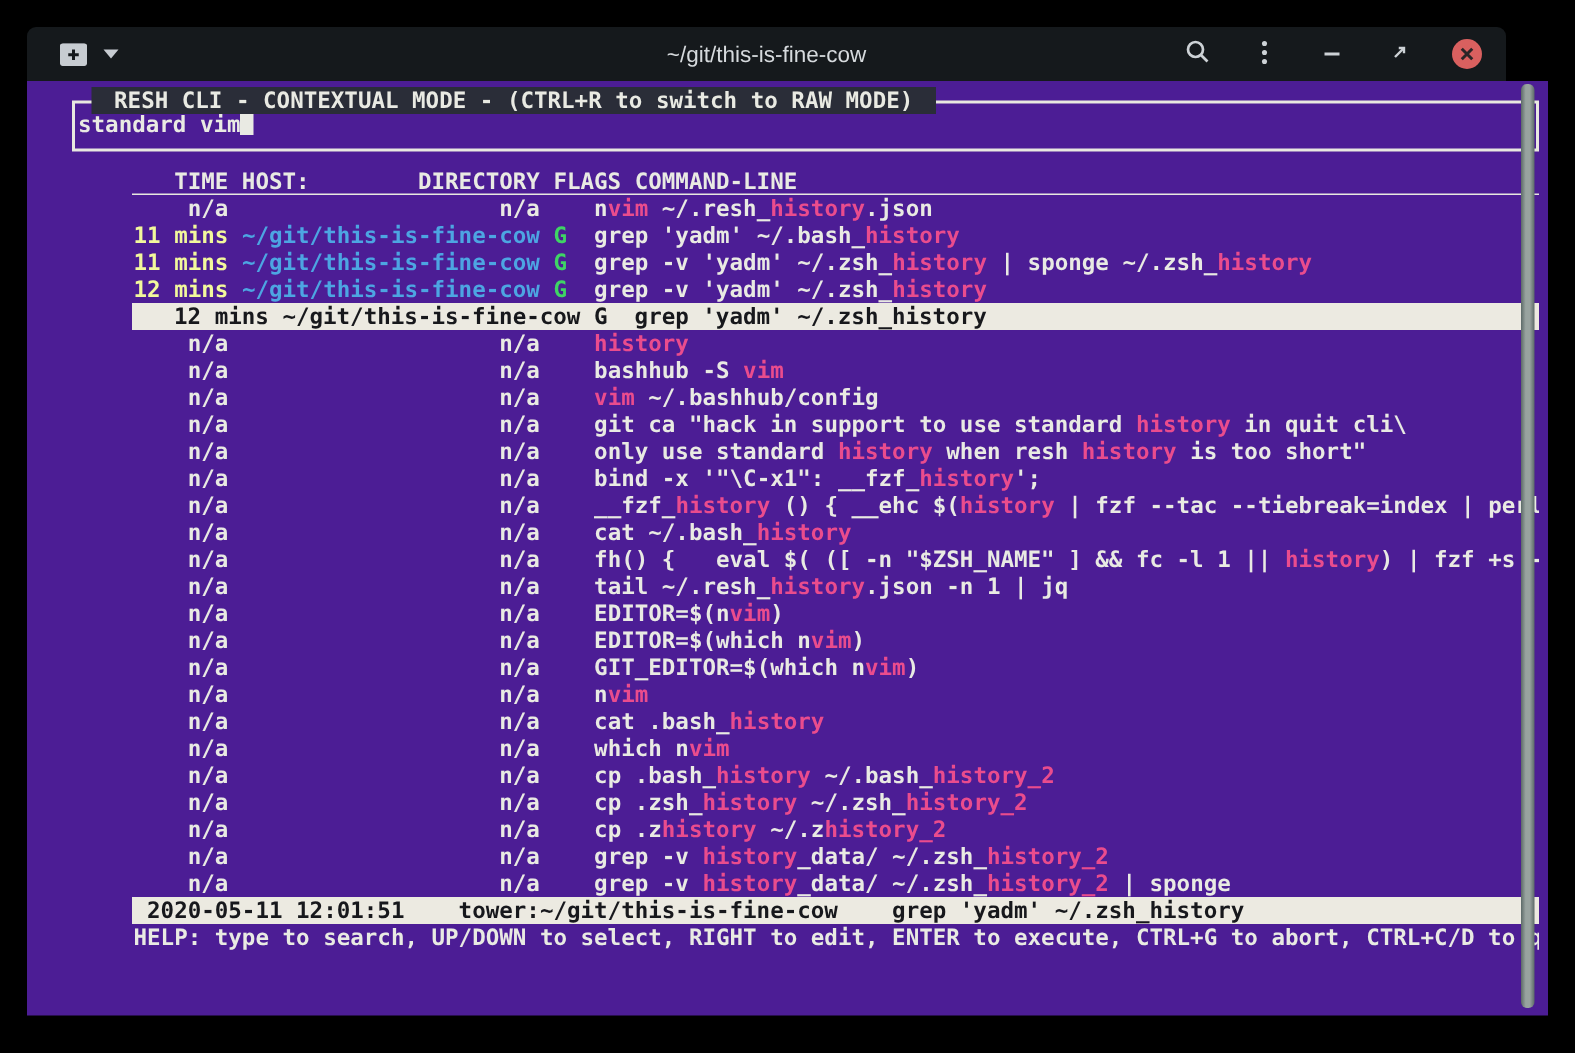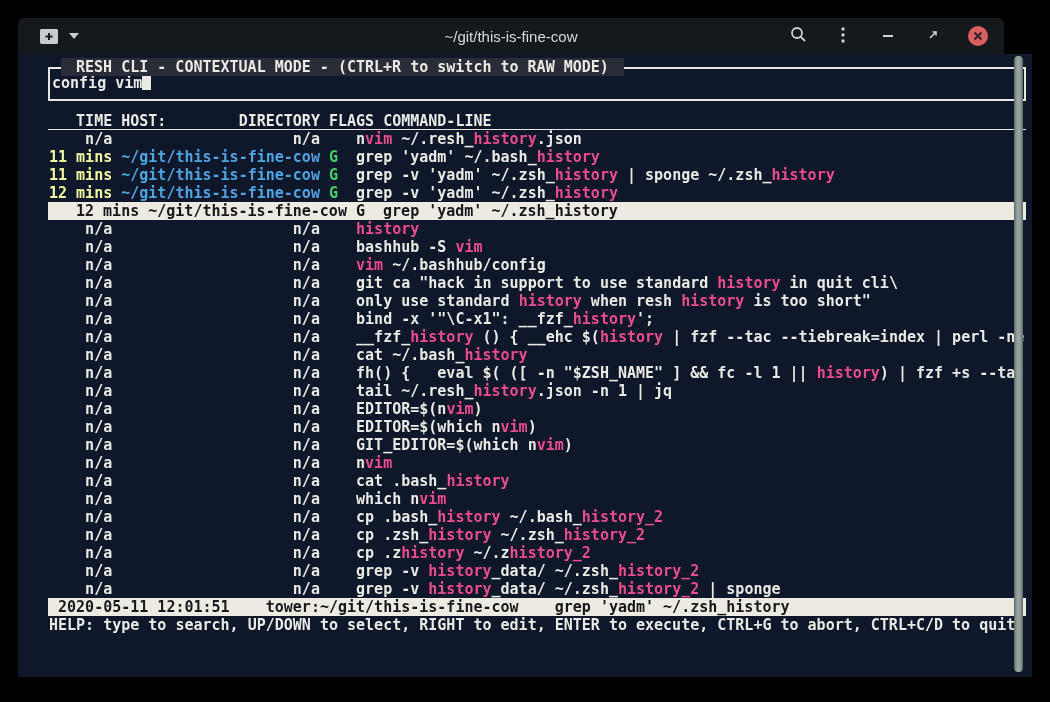--- a/index.html
+++ b/index.html
@@ -23,22 +23,22 @@
   .tb-right { margin-left:auto; display:flex; align-items:center; gap:25px;
               margin-right:16px; }
   .tb-icon { display:flex; align-items:center; justify-content:center;
              width:20px; height:20px; background:none; border:none; }
   .min-glyph { width:10px; height:2px; background:#cdd2d6; }
   .close-btn { width:20px; height:20px; border-radius:50%; background:#d9605f;
                display:flex; align-items:center; justify-content:center; border:none; }
 
   
   .terminal { position:absolute; left:0; top:36px; width:1014px; height:623px;
-              background:#0f172a; overflow:hidden; }
-  .term-text { font-size:15px; font-weight:bold; color:#e9eae3; white-space:pre; }
+              background:#4c1d95; overflow:hidden; }
+  .term-text { font-size:15px; font-weight:bold; color:#e9eae3; white-space:pre;margin-left:40px; }
 
   .searchbox { position:absolute; left:30px; top:13px; width:978px; height:34px;
                border:2px solid #e8e8e0; }
   .box-title { position:absolute; top:-11px; left:11px; background:#2a2d38;
                padding:0 6px; font-size:15px; font-weight:bold; color:#e9eae3;
                white-space:pre; }
   .query-line { padding-left:2px; line-height:29px; font-size:15px;
                 font-weight:bold; color:#e9eae3; white-space:pre; }
   .cursor { display:inline-block; width:9px; height:15px; background:#e9eae3;
             vertical-align:-2px; }
@@ -115,21 +115,21 @@
             <path d="M1.5 1.5 L8.5 8.5 M8.5 1.5 L1.5 8.5" stroke="#2a2527" stroke-width="2"></path>
           </svg>
         </span>
       </button>
     </div>
   </div>
 
   <div class="terminal">
     <div class="searchbox">
       <span class="box-title"> RESH CLI - CONTEXTUAL MODE - (CTRL+R to switch to RAW MODE) </span>
-      <div class="query-line"><span>config vim</span><span class="cursor"></span></div>
+      <div class="query-line"><span>standard vim</span><span class="cursor"></span></div>
     </div>
 
     <div class="rows">
       <div class="row header-row term-text" id="header-row">   TIME HOST:        DIRECTORY FLAGS COMMAND-LINE</div>
 
     <div class="row term-text"><span>    n/a</span><span> </span><span>                   n/a</span><span> </span><span class="t-flag"> </span><span>  </span><span>n</span><span class="t-match">vim</span><span> ~/.resh_</span><span class="t-match">history</span><span>.json</span></div>
         <div class="row term-text"><span class="t-time">11 mins</span><span> </span><span class="t-dir">~/git/this-is-fine-cow</span><span> </span><span class="t-flag">G</span><span>  </span><span>grep 'yadm' ~/.bash_</span><span class="t-match">history</span></div>
         <div class="row term-text"><span class="t-time">11 mins</span><span> </span><span class="t-dir">~/git/this-is-fine-cow</span><span> </span><span class="t-flag">G</span><span>  </span><span>grep -v 'yadm' ~/.zsh_</span><span class="t-match">history</span><span> | sponge ~/.zsh_</span><span class="t-match">history</span></div>
         <div class="row term-text"><span class="t-time">12 mins</span><span> </span><span class="t-dir">~/git/this-is-fine-cow</span><span> </span><span class="t-flag">G</span><span>  </span><span>grep -v 'yadm' ~/.zsh_</span><span class="t-match">history</span></div>
         <div class="row term-text selected"><span class="t-time">12 mins</span><span> </span><span class="t-dir">~/git/this-is-fine-cow</span><span> </span><span class="t-flag">G</span><span>  </span><span>grep 'yadm' ~/.zsh_history</span></div>

